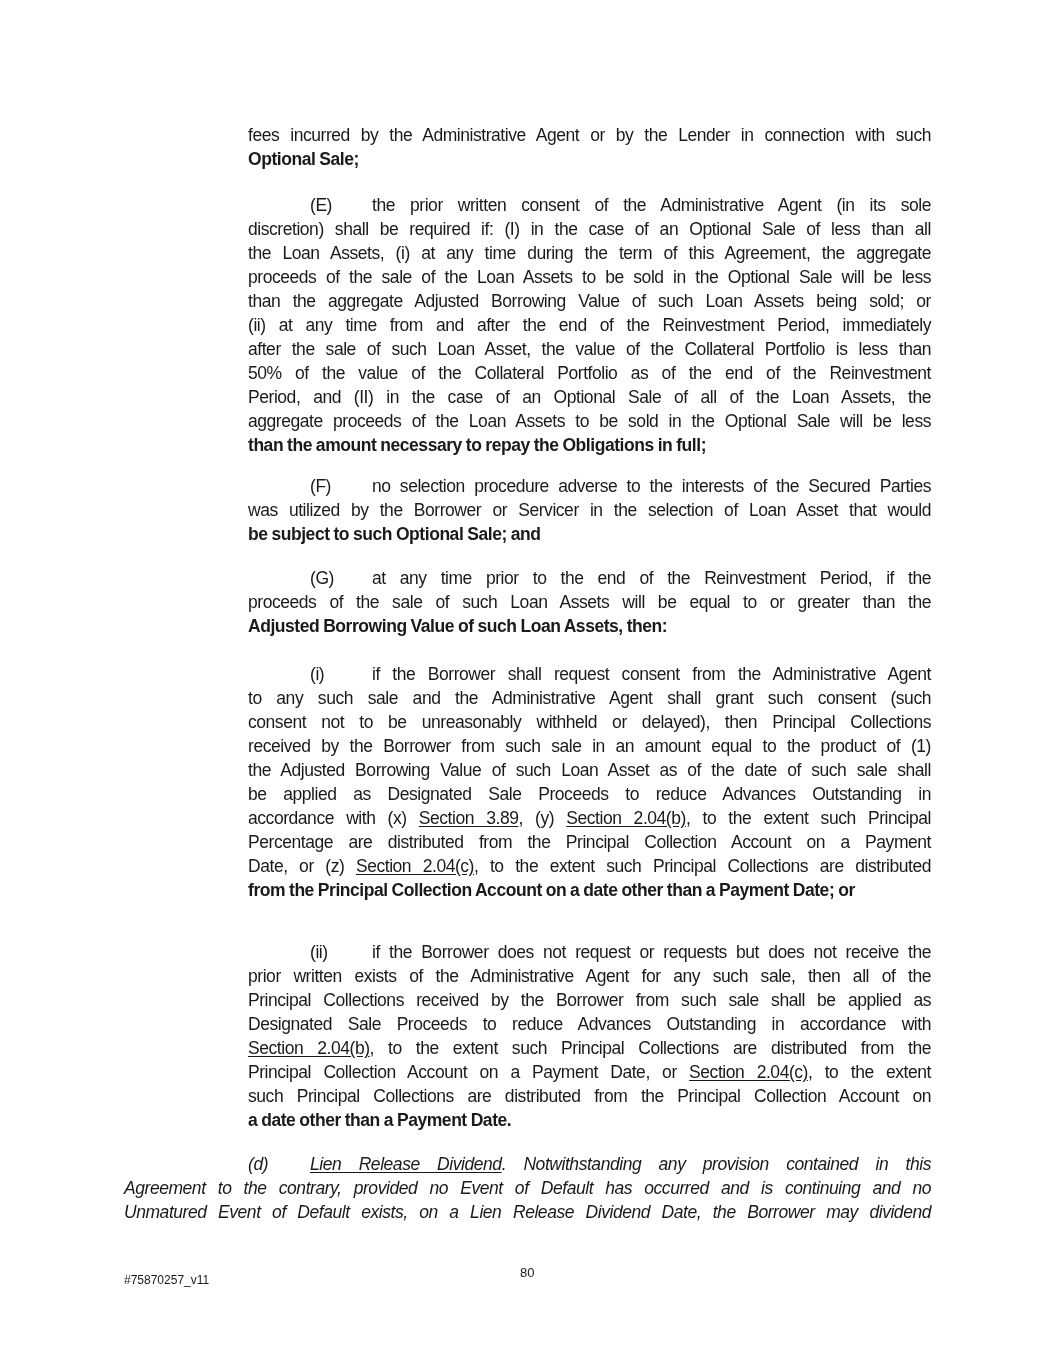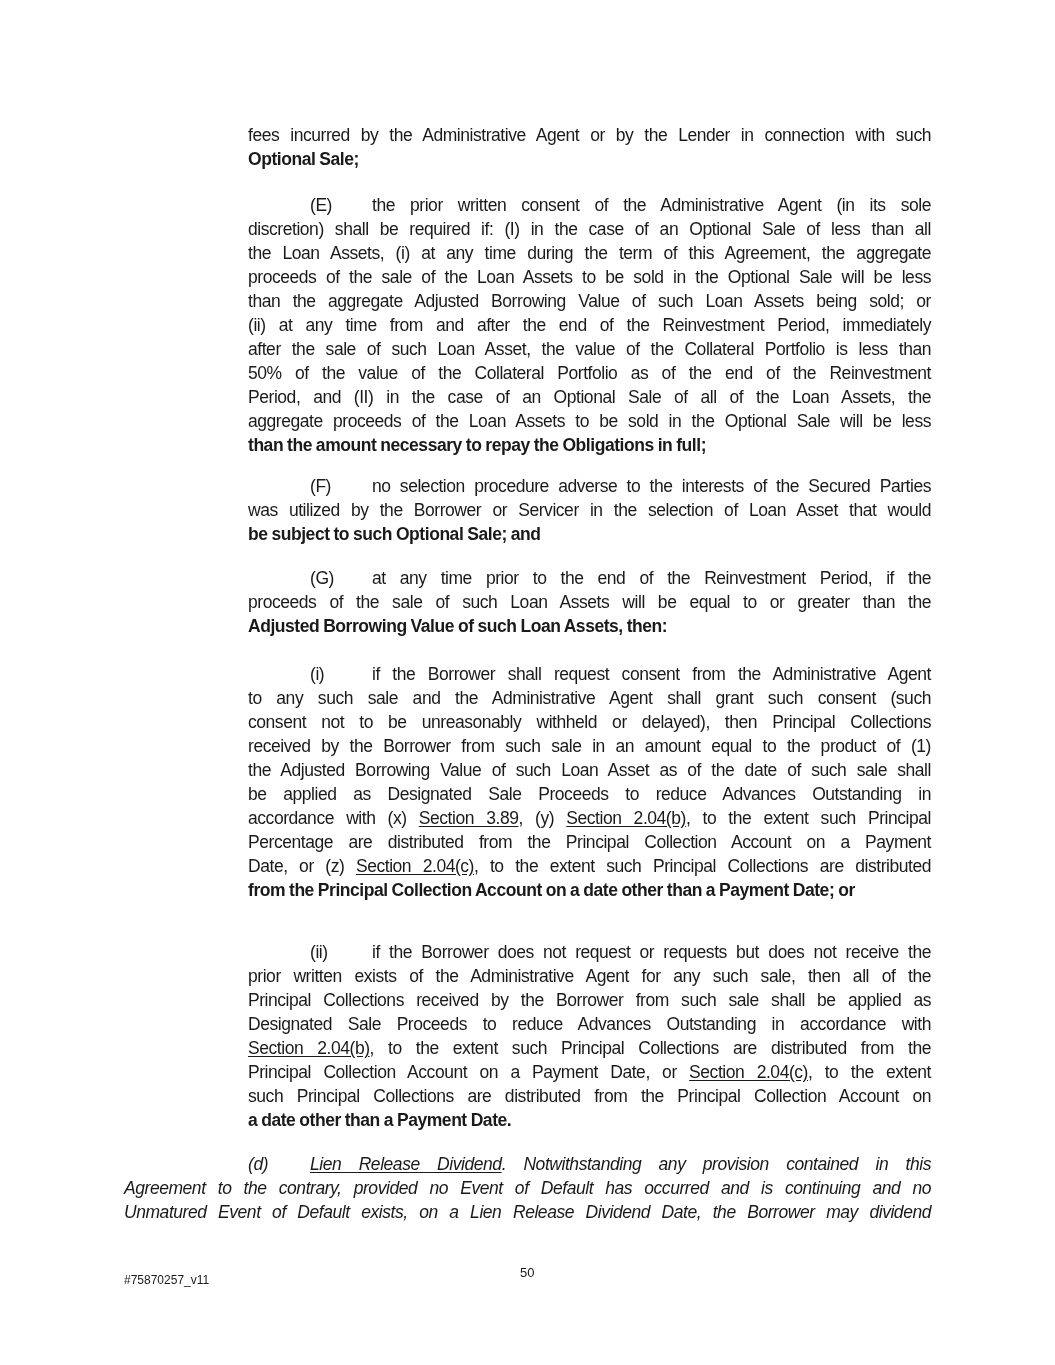--- a/index.html
+++ b/index.html
@@ -75,14 +75,14 @@
     <span class="line last">a date other than a Payment Date.</span>
   </div>
 
   <div class="block wide" style="top:1152px;">
     <span class="line"><span class="lbl wl">(d)</span><u>Lien Release Dividend</u><span>.  Notwithstanding any provision contained in this</span></span>
     <span class="line">Agreement to the contrary, provided no Event of Default has occurred and is continuing and no</span>
     <span class="line">Unmatured Event of Default exists, on a Lien Release Dividend Date, the Borrower may dividend</span>
   </div>
 
   <div class="footer-id">#75870257_v11</div>
-  <div class="footer-page">50</div>
+  <div class="footer-page">80</div>
 </div>
 
 </body></html>

